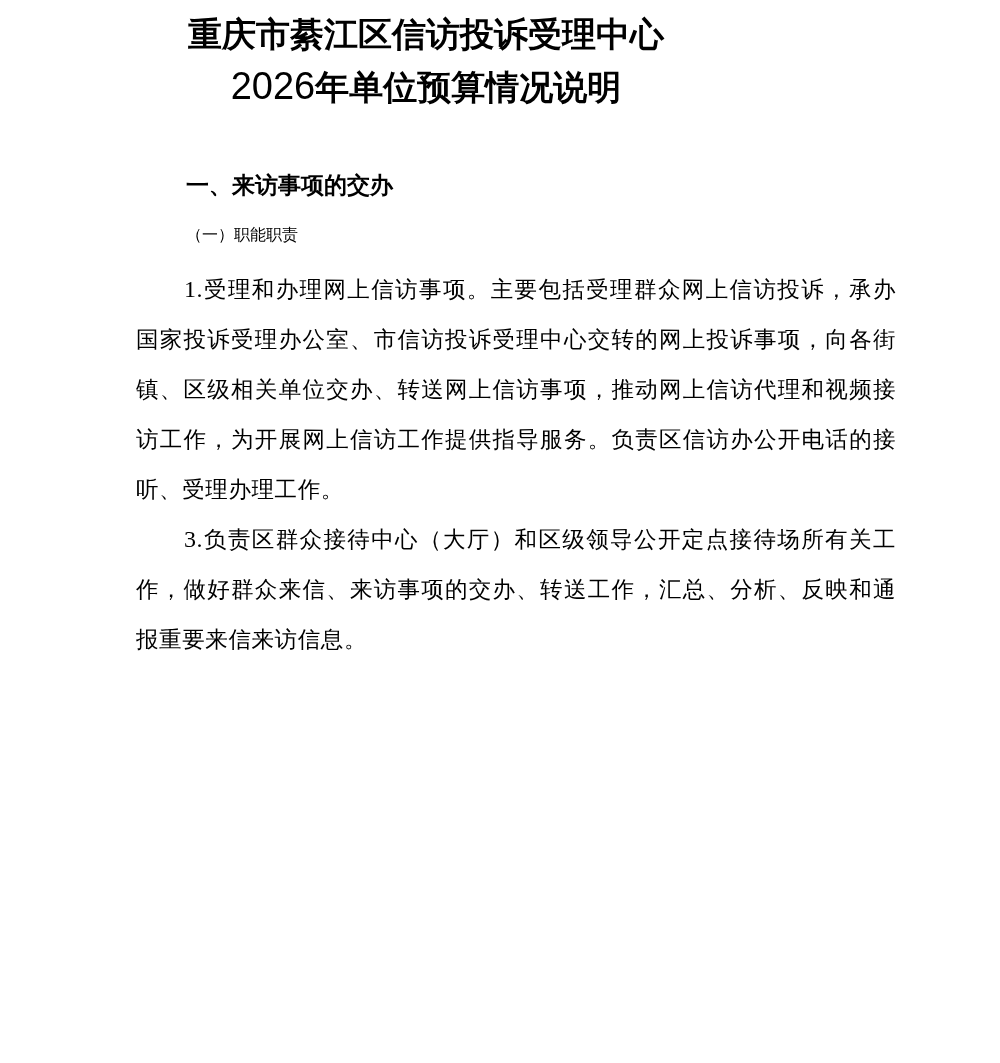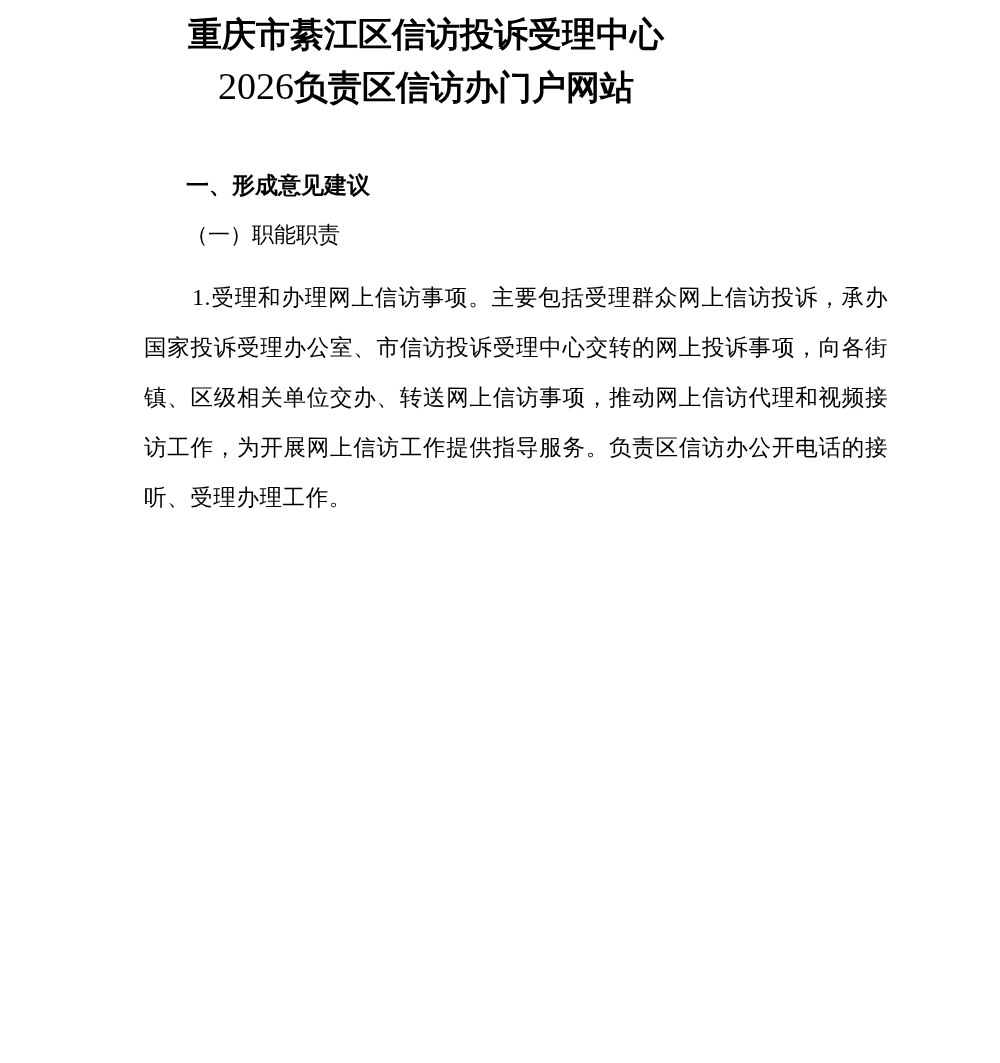--- a/index.html
+++ b/index.html
@@ -24,70 +24,71 @@
   }
   .title-line {
     font-family: "DejaVu Serif", "Liberation Serif", serif;
     font-weight: bold;
     font-size: 34px;
     line-height: 52px;
     letter-spacing: 0px;
     white-space: nowrap;
   }
   .title-line .num {
-    font-family: Liberation Serif, serif;
+    font-family: Liberation Sans, sans-serif;
     font-weight: normal;
     font-size: 38px;
   }
   .heading1 {
     position: absolute;
     left: 186px;
     top: 168px;
     font-family: "DejaVu Sans", "Liberation Sans", sans-serif;
     font-weight: bold;
     font-size: 23px;
     line-height: 34px;
     white-space: nowrap;
   }
   .heading2 {
     position: absolute;
     left: 186px;
     top: 218px;
     font-family: "DejaVu Serif", "Liberation Serif", serif;
-    font-size: 22px;
+    font-size: 16px;
     line-height: 34px;
     white-space: nowrap;
   }
   .body-text {
     position: absolute;
     left: 136px;
     top: 264px;
     width: 760px;
   }
   .para {
     font-family: "DejaVu Serif", "Liberation Serif", serif;
     font-size: 22.5px;
     line-height: 50px;
     text-indent: 48px;
-    margin: 8px;
+    margin: 0;
     text-align: justify;
     letter-spacing: 0.6px;
   }
   .para .lead-num {
     font-family: "Liberation Serif", "DejaVu Serif", serif;
     font-size: 24px;
   }
 </style>
 </head>
 <body>
 
 <div class="title-block">
   <div class="title-line">重庆市綦江区信访投诉受理中心</div>
-  <div class="title-line"><span class="num">2026</span><span>负责区信访办门户网站</span></div>
+  <div class="title-line"><span class="num">2026</span><span>年单位预算情况说明</span></div>
 </div>
 
-<div class="heading1">一、形成意见建议</div>
+<div class="heading1">一、来访事项的交办</div>
 
 <div class="heading2">（一）职能职责</div>
 
 <div class="body-text">
   <p class="para"><span class="lead-num">1.</span><span>受理和办理网上信访事项。主要包括受理群众网上信访投诉，承办国家投诉受理办公室、市信访投诉受理中心交转的网上投诉事项，向各街镇、区级相关单位交办、转送网上信访事项，推动网上信访代理和视频接访工作，为开展网上信访工作提供指导服务。负责区信访办公开电话的接听、受理办理工作。</span></p>
+  <p class="para"><span class="lead-num">3.</span><span>负责区群众接待中心（大厅）和区级领导公开定点接待场所有关工作，做好群众来信、来访事项的交办、转送工作，汇总、分析、反映和通报重要来信来访信息。</span></p>
 </div>
 
 </body></html>

